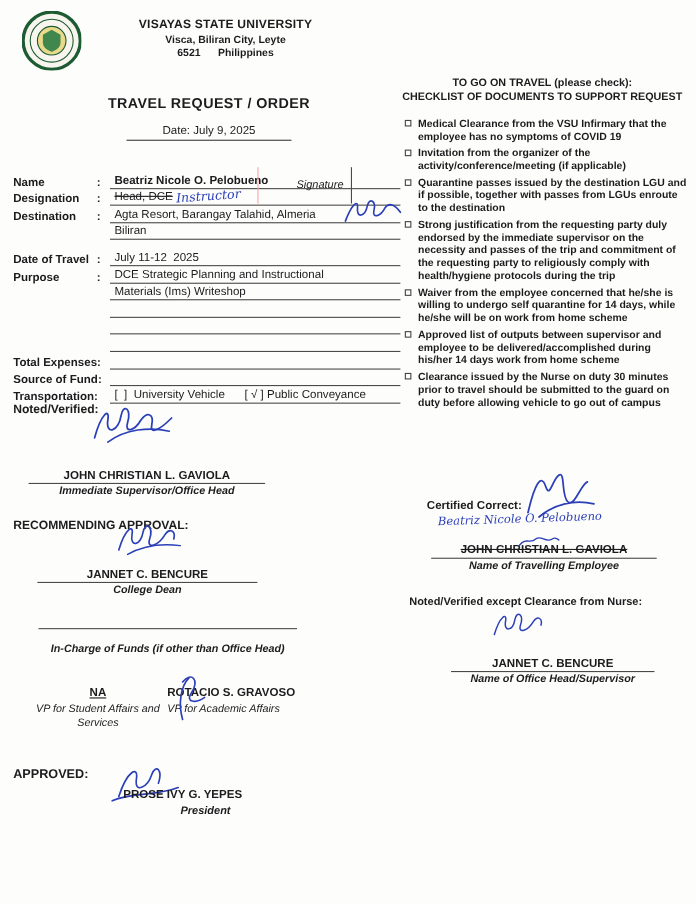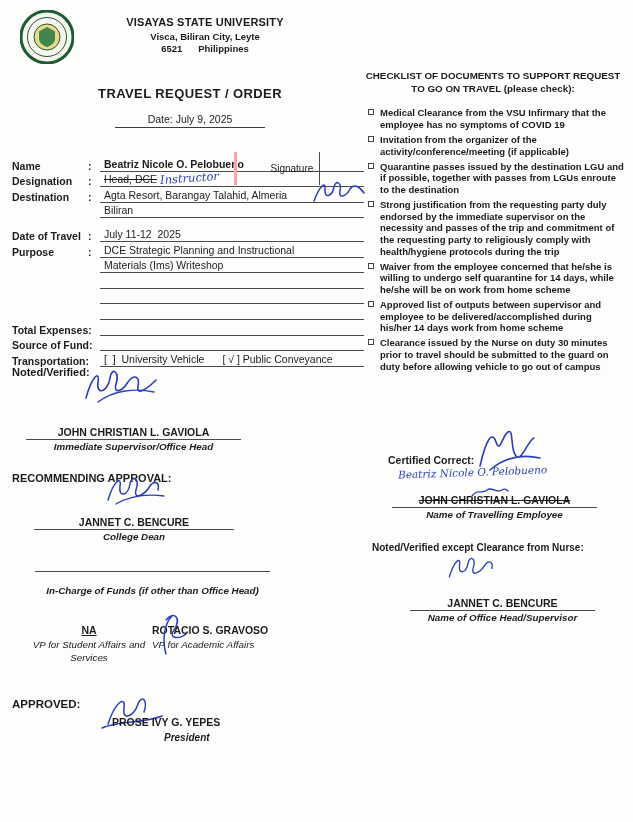--- a/index.html
+++ b/index.html
@@ -22,21 +22,21 @@
   .frow.sp{margin-top:8px;}
   .flabel{width:76px;font-weight:bold;flex:none;}
   .flabel.wide{width:88px;}
   .fcolon{width:12px;font-weight:bold;flex:none;}
   .fvalue{flex:1;border-bottom:1px solid #4a4a4a;padding:0 0 1px 4px;white-space:pre;position:relative;min-height:13px;}
   .fvalue.bold{font-weight:bold;}
   .fvalue.desig{display:flex;align-items:flex-end;padding-left:4px;}
   .struck{text-decoration:line-through;}
   .hand{color:#2b3fb8;font-family:"DejaVu Serif",serif;font-style:italic;}
   .hand-instructor{display:inline-block;transform:rotate(-4deg);font-size:11.5px;margin-left:3px;}
-  .sigbox{flex:none;width:86px;margin-left:auto;border-left:3px solid #fca5a5;border-right:1px solid #4a4a4a;text-align:center;font-size:10px;}
+  .sigbox{flex:none;width:86px;margin-left:auto;border-left:1px solid #fca5a5;border-right:1px solid #4a4a4a;text-align:center;font-style:italic;font-size:10px;}
   .sigtail{flex:none;width:44px;position:relative;height:14px;}
   .sigtail .sigwrap{left:-8px;top:-14px;}
   .opt{display:inline-block;margin-right:18px;}
 
   
   .sigwrap{position:absolute;pointer-events:none;}
   .sigwrap svg{display:block;}
   .blk-label{font-size:11px;font-weight:bold;}
   .sname{font-weight:bold;font-size:10.5px;text-align:center;border-bottom:1px solid #4a4a4a;padding-bottom:1px;position:relative;}
   .scaption{font-size:9.8px;text-align:center;font-style:italic;font-weight:bold;margin-top:1px;}
@@ -261,22 +261,22 @@
       <svg width="70" height="40" viewBox="0 0 70 40">
         <path d="M10,30 C18,6 28,2 26,14 C24,28 36,22 40,10 C44,0 50,6 46,18 M4,34 C22,26 44,30 64,22" fill="none" stroke="#2b3fb8" stroke-width="1.5" stroke-linecap="round" stroke-linejoin="round"></path>
       </svg>
     </span>
     <div class="aname">PROSE IVY G. YEPES</div>
     <div class="acap">President</div>
   </div>
 
   <div class="rightcol">
     <div class="chead">
+      <div>TO GO ON TRAVEL (please check):</div>
       <div>CHECKLIST OF DOCUMENTS TO SUPPORT REQUEST</div>
-      <div>TO GO ON TRAVEL (please check):</div>
     </div>
     <ul class="clist">
       <li>
           <span class="cbox"></span>
           <span>Medical Clearance from the VSU Infirmary that the employee has no symptoms of COVID 19</span>
         </li>
       <li>
           <span class="cbox"></span>
           <span>Invitation from the organizer of the activity/conference/meeting (if applicable)</span>
         </li>

